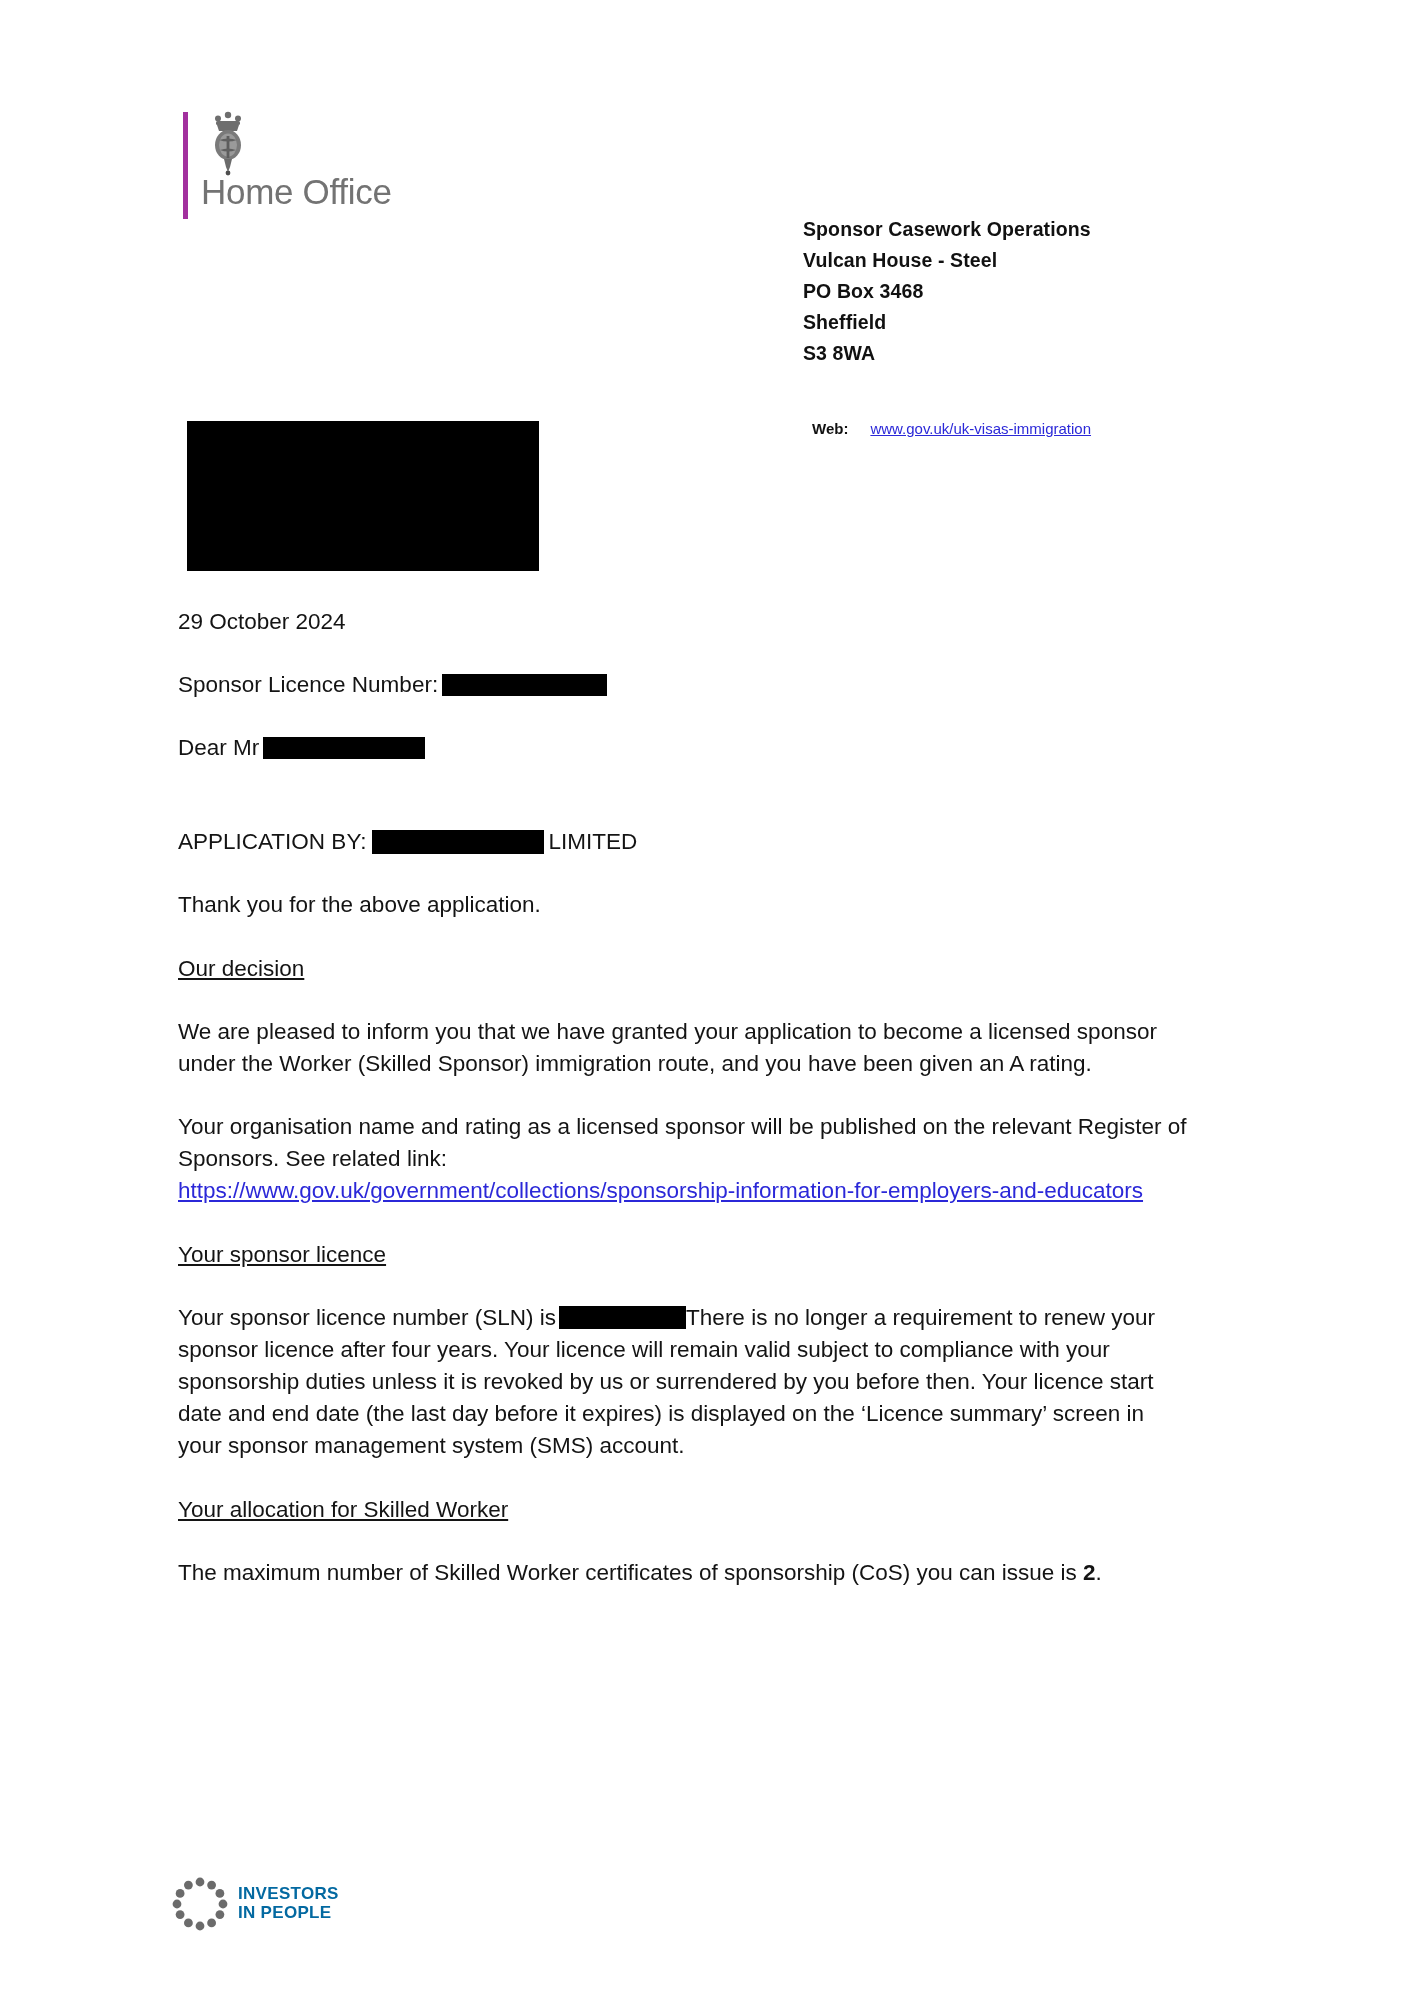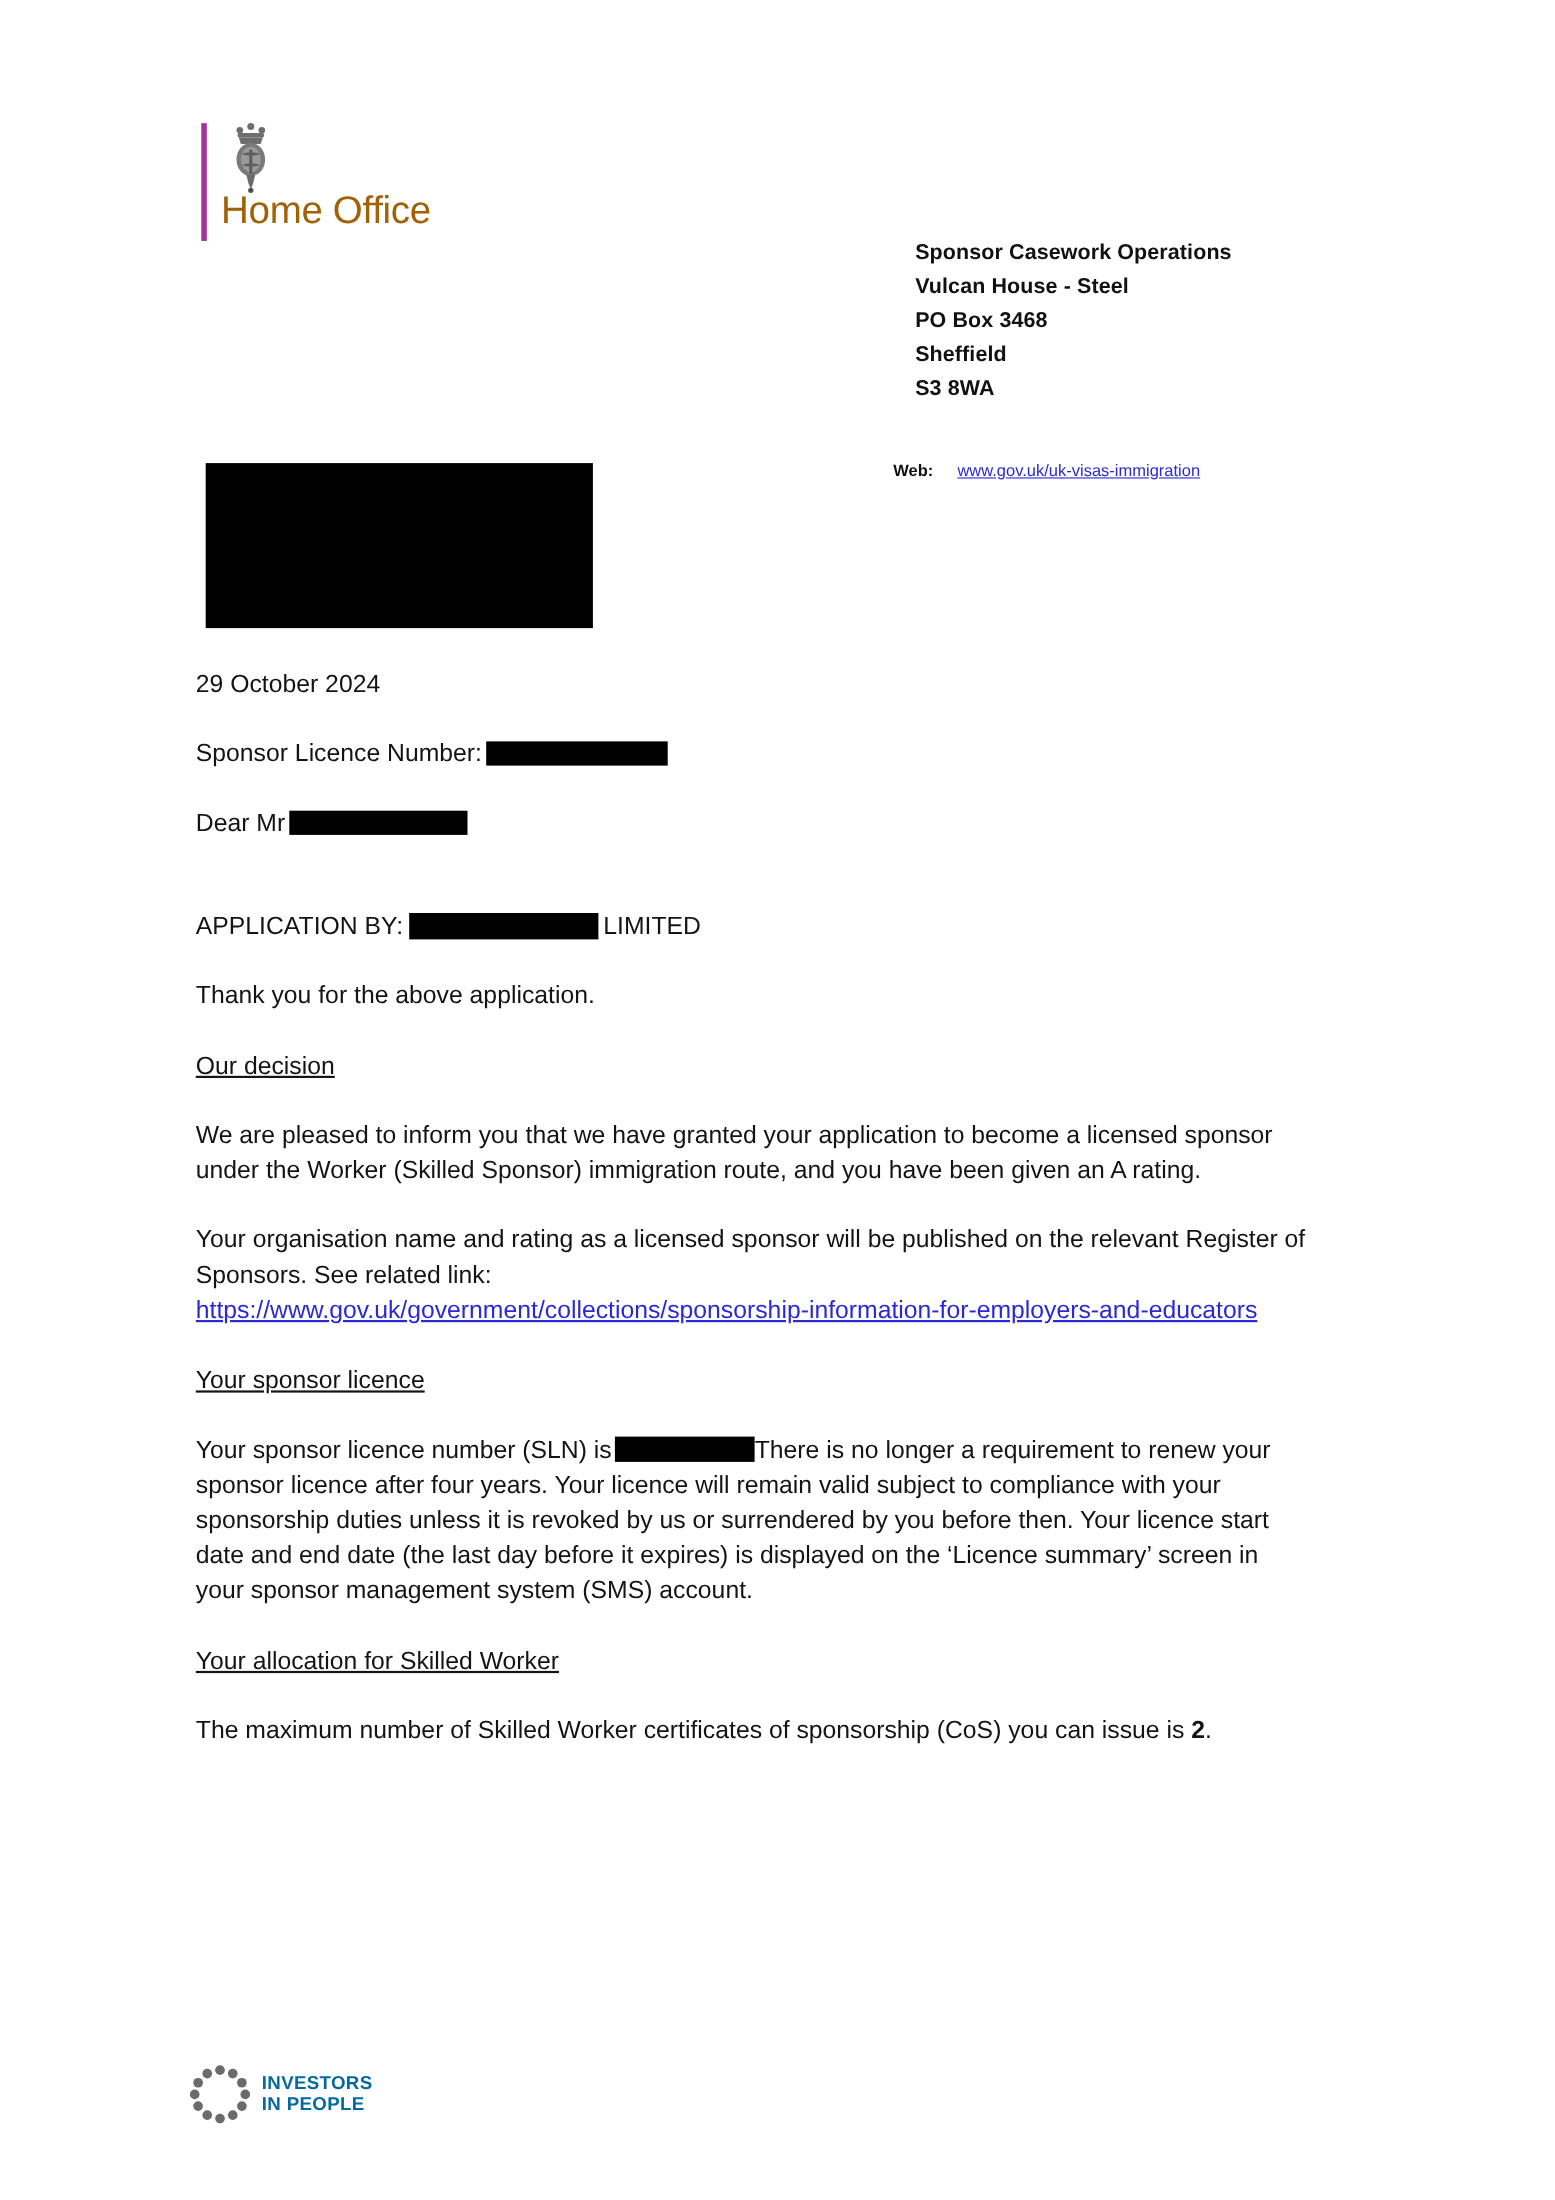--- a/index.html
+++ b/index.html
@@ -42,29 +42,29 @@
     top: -2px;
     width: 46px;
     height: 66px;
   }
   .logo-wordmark {
     position: absolute;
     left: 18px;
     top: 60px;
     font-size: 35px;
     letter-spacing: -0.3px;
-    color: #a16207;
+    color: #737373;
     white-space: nowrap;
     font-weight: 400;
   }
 
   
   .addr-block {
     position: absolute;
-    left: 832px;
+    left: 803px;
     top: 214px;
     font-weight: bold;
     font-size: 19.5px;
     line-height: 31px;
     color: #111;
     letter-spacing: 0.1px;
   }
   .addr-line { white-space: nowrap; }
 
   

